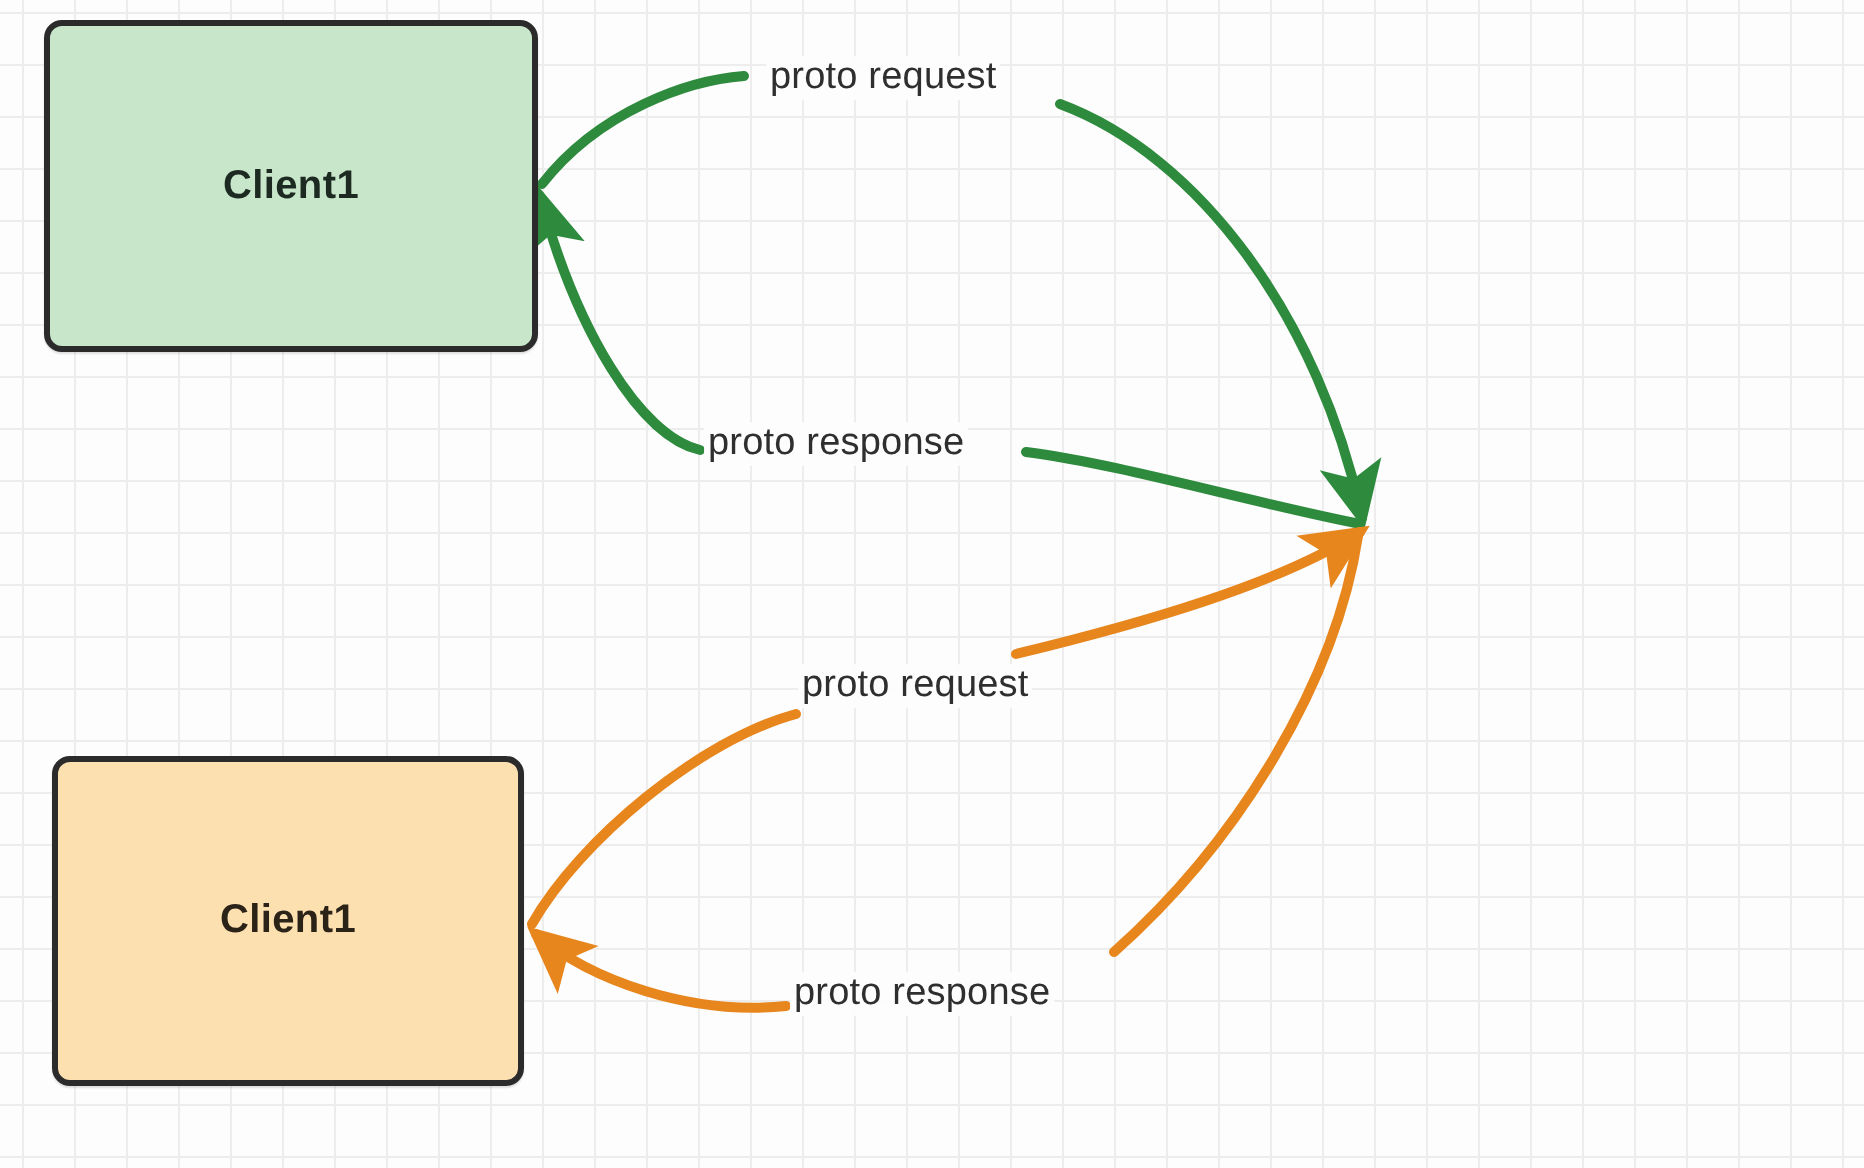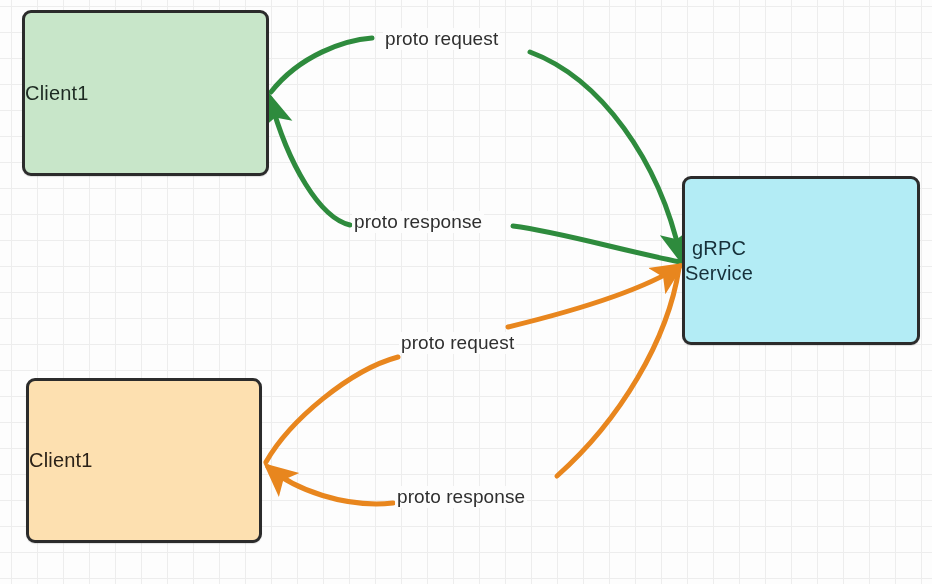--- a/index.html
+++ b/index.html
@@ -25,26 +25,28 @@
     inset: 0;
     pointer-events: none;
   }
   .node {
     position: absolute;
     box-sizing: border-box;
     border: 3px solid #2b2b2b;
     border-radius: 9px;
     display: flex;
     align-items: center;
+    justify-content: center;
     text-align: center;
     color: #1d2a22;
     font-size: 20px;
     line-height: 1.22;
     letter-spacing: 0.2px;
     box-shadow: 0 1px 1px rgba(0,0,0,0.12);
+    font-weight: bold;
   }
   #node-client-green {
     left: 22px;
     top: 10px;
     width: 247px;
     height: 166px;
     background: #c8e6c9;
   }
   #node-client-orange {
     left: 26px;
@@ -127,24 +129,20 @@
   </svg>
 
   <div class="node" id="node-client-green">
     <span class="node-label">Client1</span>
   </div>
 
   <div class="node" id="node-client-orange">
     <span class="node-label">Client1</span>
   </div>
 
-  <div class="node" id="node-grpc-service">
-    <span class="node-label">gRPC
-Service</span>
-  </div>
 
   <div class="edge-label" id="label-green-request">proto request</div>
 
   <div class="edge-label" id="label-green-response">proto response</div>
 
   <div class="edge-label" id="label-orange-request">proto request</div>
 
   <div class="edge-label" id="label-orange-response">proto response</div>
 
 </div>

